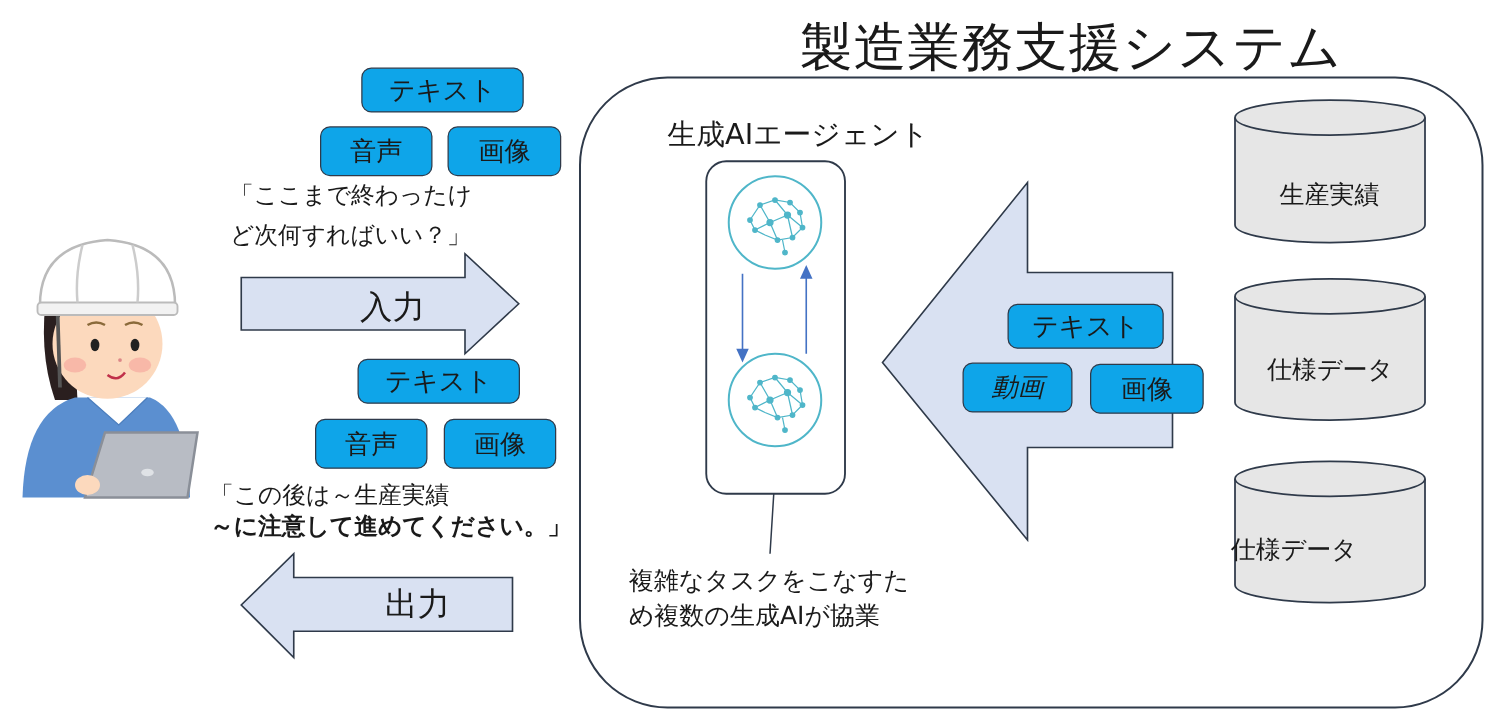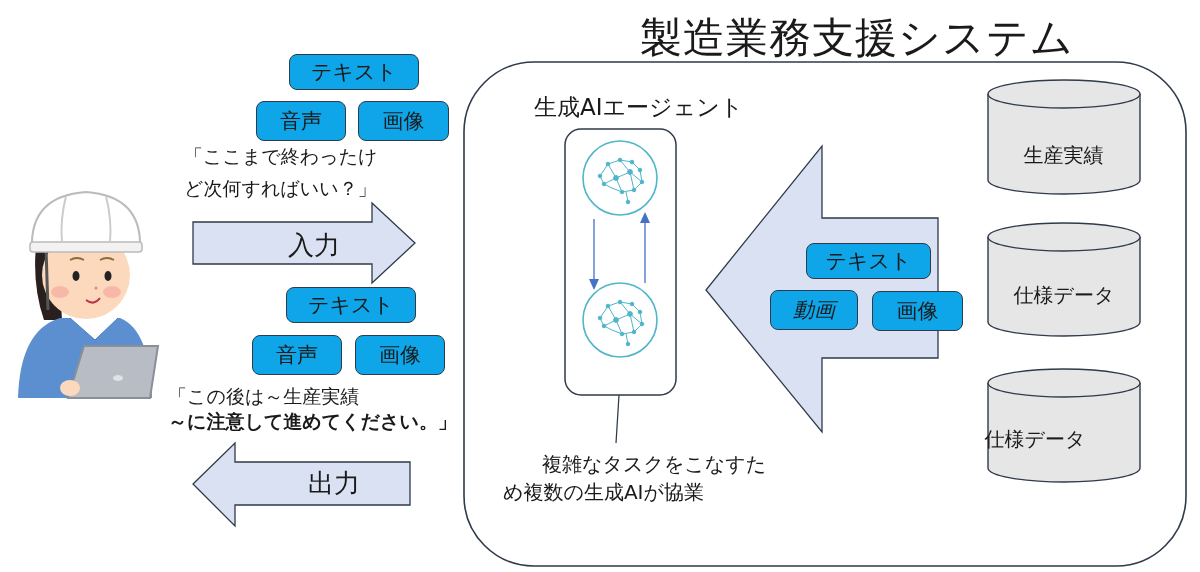--- a/index.html
+++ b/index.html
@@ -130,21 +130,21 @@
 <div class="arrow-label" style="left:262px; top:228px;">入力</div>
 
 <div class="tag" style="left:254px; top:287px; width:130px; height:36px;">テキスト</div>
 <div class="tag" style="left:220px; top:335px; width:90px; height:40px;">音声</div>
 <div class="tag" style="left:323px; top:335px; width:90px; height:40px;">画像</div>
 <div class="txt" style="left:168px; top:384px;">「この後は～生産実績</div>
 <div class="txt" style="left:168px; top:409px;font-weight:bold;">～に注意して進めてください。」</div>
 <div class="arrow-label" style="left:282px; top:466px;">出力</div>
 
 <div class="agent-title">生成AIエージェント</div>
-<div class="txt" style="left:503px; top:450px; font-size:20px; line-height:28px;margin-left:39px;">複雑なタスクをこなすた</div>
+<div class="txt" style="left:503px; top:450px; font-size:20px; line-height:28px;">複雑なタスクをこなすた</div>
 <div class="txt" style="left:503px; top:478px; font-size:20px; line-height:28px;">め複数の生成AIが協業</div>
 
 <div class="tag" style="left:774px; top:243px; width:125px; height:36px;">テキスト</div>
 <div class="tag" style="left:738px; top:290px; width:88px; height:40px;font-style:italic;">動画</div>
 <div class="tag" style="left:840px; top:291px; width:91px; height:40px;">画像</div>
 
 <div class="db-label" style="left:988px; top:142px; width:151px;">生産実績</div>
 <div class="db-label" style="left:988px; top:282px; width:152px;">仕様データ</div>
 <div class="db-label" style="left:980px; top:426px; width:110px;">仕様データ</div>
 

